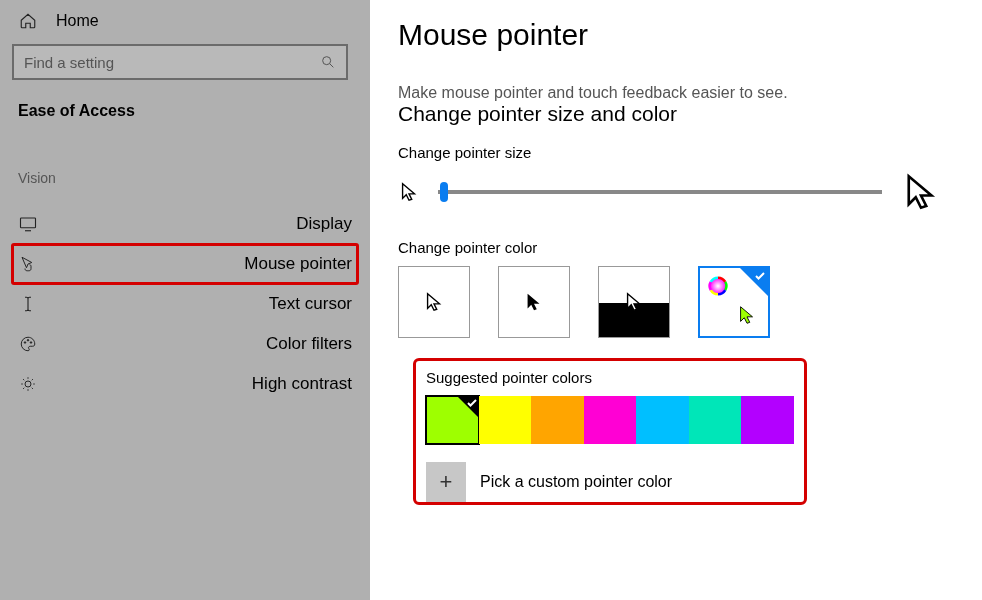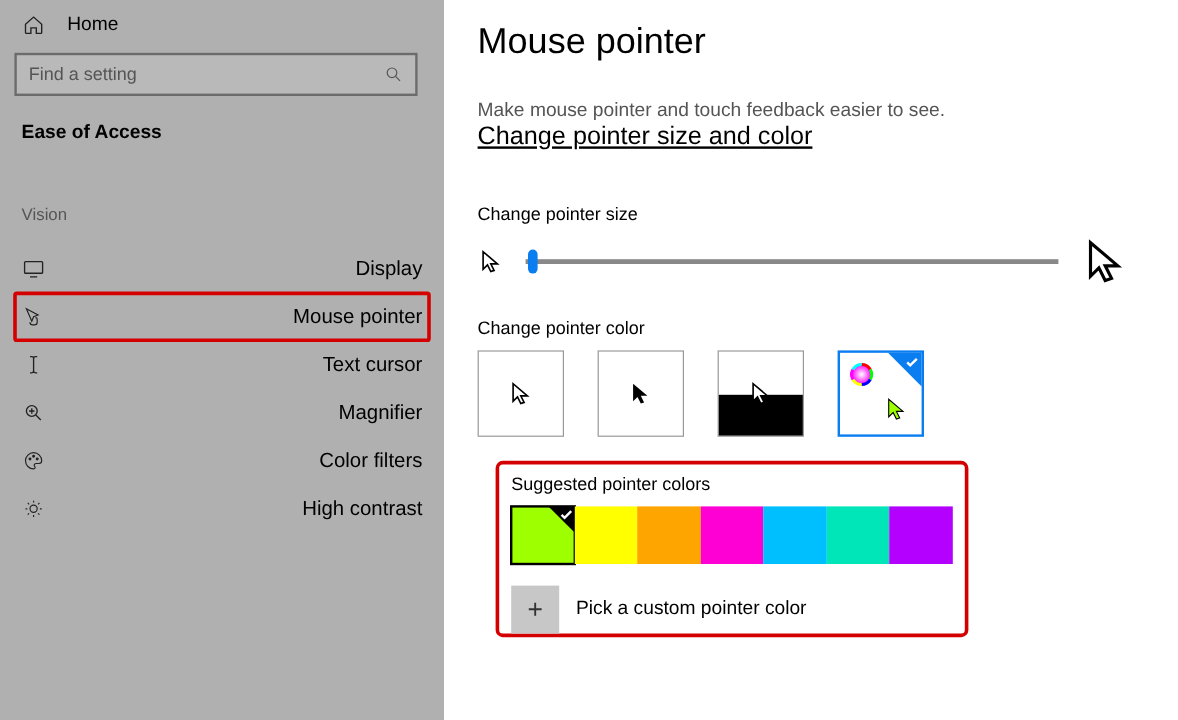--- a/index.html
+++ b/index.html
@@ -14,21 +14,21 @@
 .cat-title { font-weight: 700; font-size: 16px; margin: 0 0 50px 6px; }
 .group-label { color: #555; font-size: 14px; margin: 0 0 18px 6px; }
 .nav-item { display: flex; align-items: center; gap: 18px; padding: 10px 6px; font-size: 17px; justify-content: space-between; }
 .nav-item.selected { outline: 3px solid #d40000; outline-offset: -2px; border-radius: 2px; }
 .nav-icon { width: 20px; display: flex; justify-content: center; }
 
 
 .main { flex: 1; padding: 18px 40px 0 28px; position: relative; }
 h1 { font-weight: 400; font-size: 30px; margin-bottom: 32px; }
 .desc { color: #555; font-size: 16px; }
-h2 { font-weight: 400; font-size: 21px; margin-bottom: 44px; text-decoration: underline; }
+h2 { font-weight: 400; font-size: 21px; margin-bottom: 18px; }
 .label { font-size: 15px; margin-bottom: 10px; }
 
 .size-row { display: flex; align-items: center; gap: 18px; margin-bottom: 26px; }
 .size-icon-sm { width: 22px; }
 .slider { flex: 1; height: 4px; background: #888; position: relative; }
 .slider-thumb { position: absolute; left: 2px; top: -8px; width: 8px; height: 20px; background: #0a7df0; border-radius: 4px; }
 .size-icon-lg { width: 42px; }
 
 .color-row { display: flex; gap: 28px; margin-bottom: 20px; }
 .color-tile { width: 72px; height: 72px; border: 1px solid #999; position: relative; display: flex; align-items: center; justify-content: center; }
@@ -97,29 +97,20 @@
 
   <div class="nav-item">
     <span class="nav-icon">
       <svg width="18" height="18" viewBox="0 0 24 24" fill="none" stroke="#222" stroke-width="1.5">
           <path d="M8 3h2c1 0 2 1 2 2M16 3h-2c-1 0-2 1-2 2M12 5v14M8 21h2c1 0 2-1 2-2M16 21h-2c-1 0-2-1-2-2"></path>
         </svg>
     </span>
     <span>Text cursor</span>
   </div>
 
-  <div class="nav-item">
-    <span class="nav-icon">
-      <svg width="18" height="18" viewBox="0 0 24 24" fill="none" stroke="#222" stroke-width="1.5">
-          <circle cx="10" cy="10" r="6"></circle>
-          <path d="M10 7v6M7 10h6M20 20l-5.5-5.5"></path>
-        </svg>
-    </span>
-    <span>Magnifier</span>
-  </div>
 
   <div class="nav-item">
     <span class="nav-icon">
       <svg width="18" height="18" viewBox="0 0 24 24" fill="none" stroke="#222" stroke-width="1.3">
           <path d="M12 3a9 9 0 1 0 0 18c2 0 2-2 1-3s0-3 2-3h3c2 0 3-1 3-3 0-5-4-9-9-9z"></path>
           <circle cx="8" cy="10" r="1" fill="#222"></circle>
           <circle cx="12" cy="7" r="1" fill="#222"></circle>
           <circle cx="16" cy="10" r="1" fill="#222"></circle>
         </svg>
     </span>

